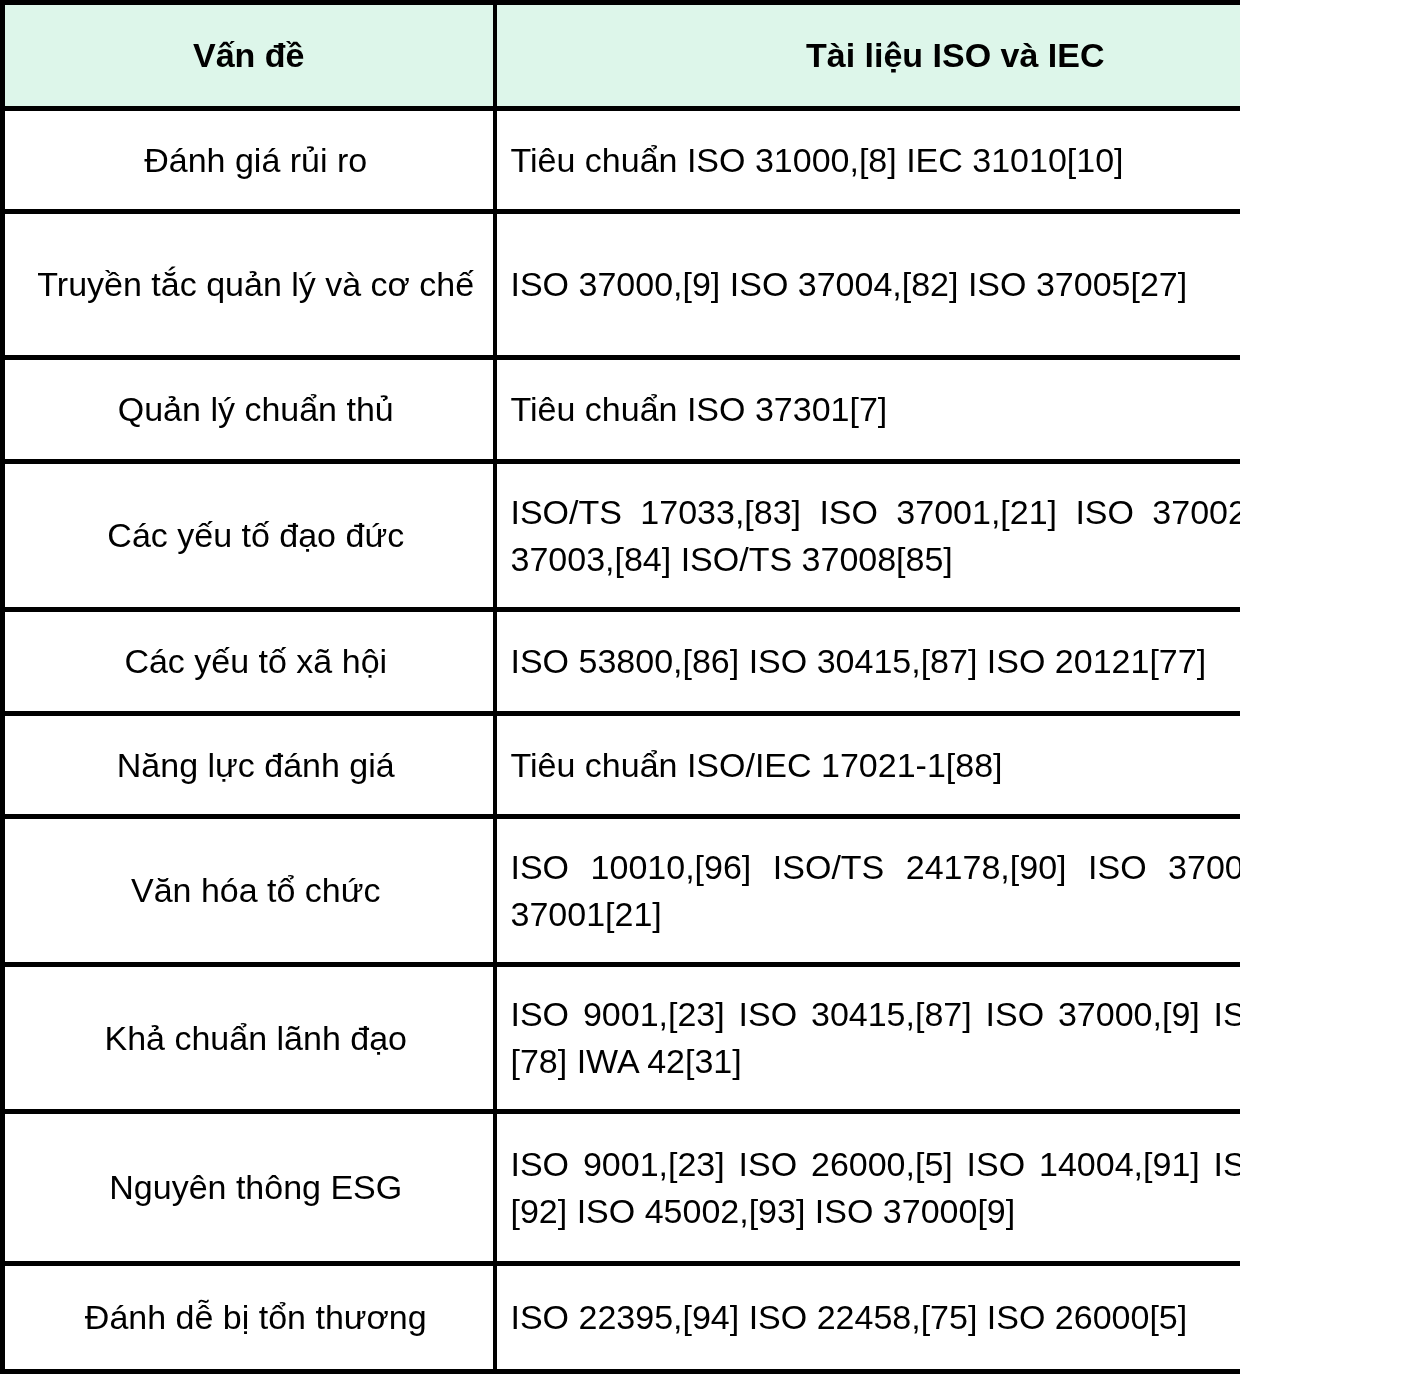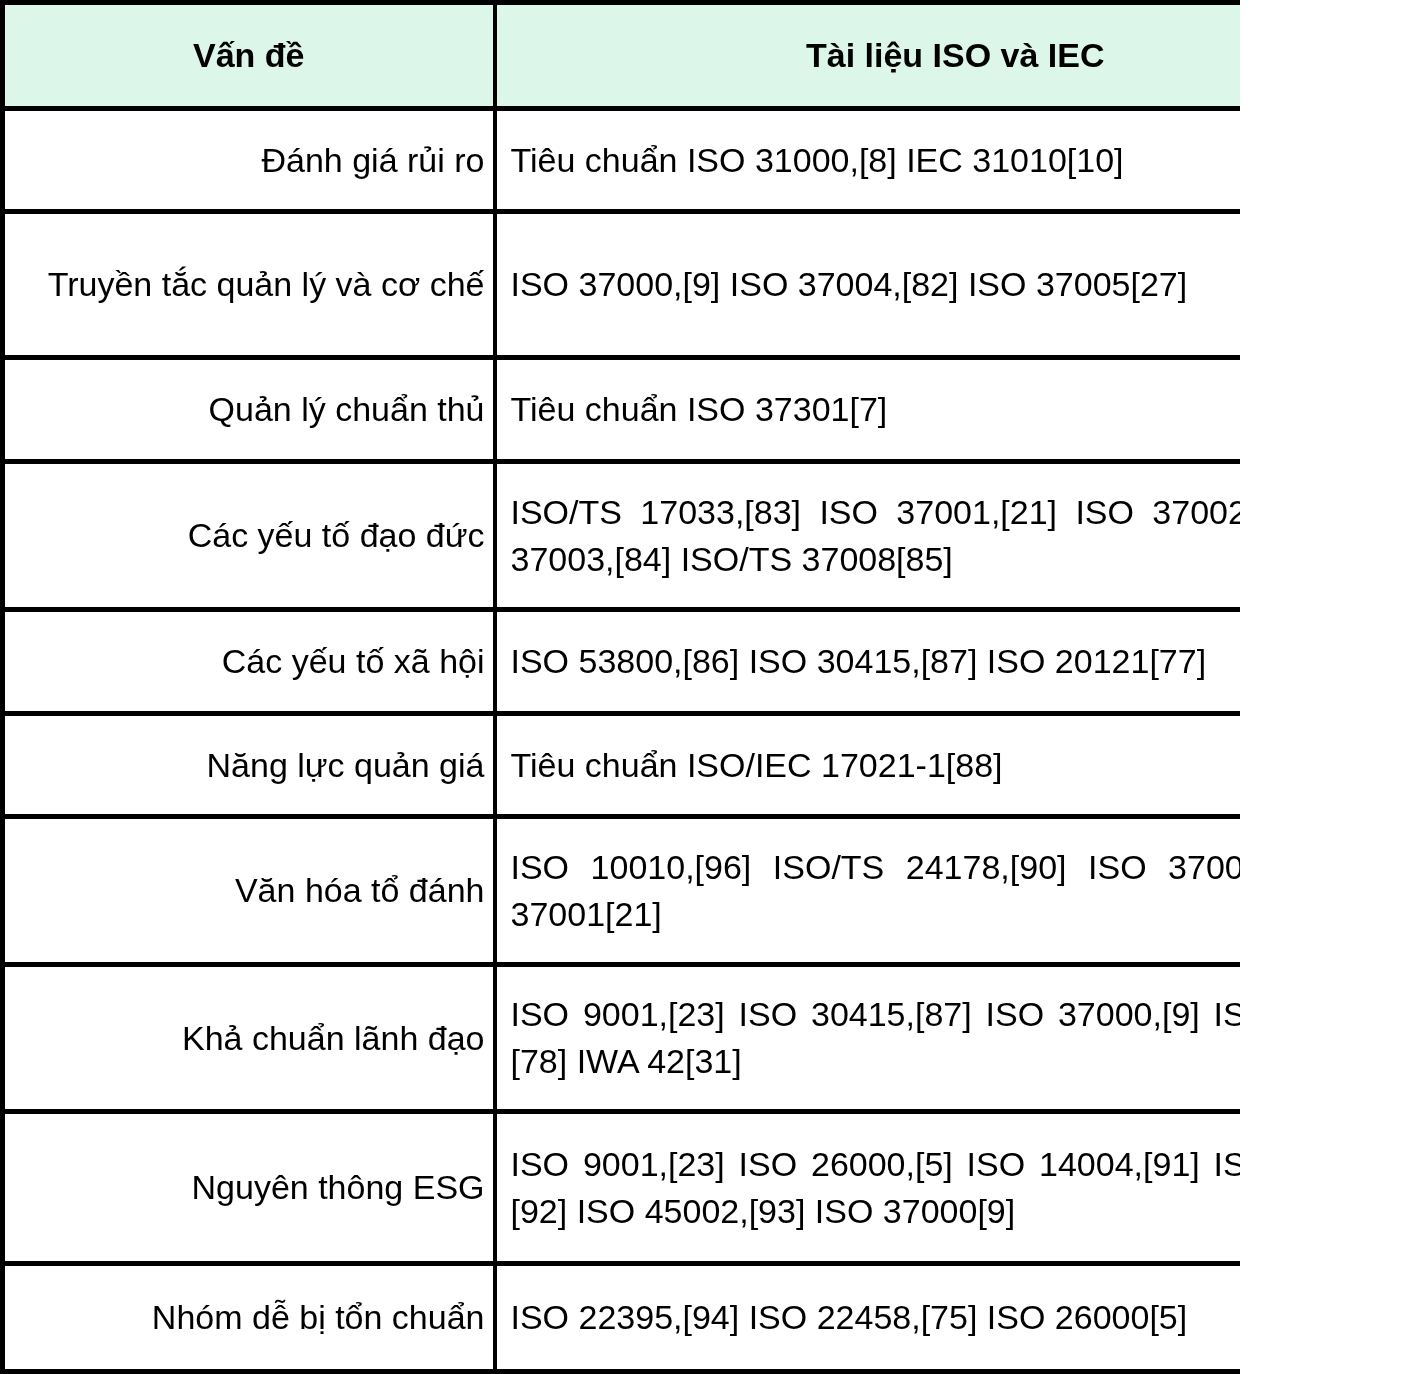--- a/index.html
+++ b/index.html
@@ -32,21 +32,21 @@
   }
   table.iso-table th {
     font-weight: bold;
     text-align: center;
     padding: 0 10px;
     line-height: 47px;
   }
   td.cell-issue {
     padding: 14px 8px 14px 22px;
     line-height: 47px;
-    text-align: right;
+    text-align: center;
     white-space: nowrap;
   }
   td.cell-docs {
     padding: 14px 24px 14px 14px;
     line-height: 47px;
     text-align: justify;
     text-justify: inter-word;
   }
 </style>
 </head>
@@ -79,34 +79,34 @@
   </tr>
         <tr style="height: 148px;">
     <td class="cell-issue">Các yếu tố đạo đức</td>
     <td class="cell-docs">ISO/TS 17033,[83] ISO 37001,[21] ISO 37002,[86] ISO 37003,[84] ISO/TS 37008[85]</td>
   </tr>
         <tr style="height: 104px;">
     <td class="cell-issue">Các yếu tố xã hội</td>
     <td class="cell-docs">ISO 53800,[86] ISO 30415,[87] ISO 20121[77]</td>
   </tr>
         <tr style="height: 103px;">
-    <td class="cell-issue">Năng lực quản giá</td>
+    <td class="cell-issue">Năng lực đánh giá</td>
     <td class="cell-docs">Tiêu chuẩn ISO/IEC 17021-1[88]</td>
   </tr>
         <tr style="height: 148px;">
-    <td class="cell-issue">Văn hóa tổ đánh</td>
+    <td class="cell-issue">Văn hóa tổ chức</td>
     <td class="cell-docs">ISO 10010,[96] ISO/TS 24178,[90] ISO 37000,[9] ISO 37001[21]</td>
   </tr>
         <tr style="height: 147px;">
     <td class="cell-issue">Khả chuẩn lãnh đạo</td>
     <td class="cell-docs">ISO 9001,[23] ISO 30415,[87] ISO 37000,[9] ISO 45001,[78] IWA 42[31]</td>
   </tr>
         <tr style="height: 152px;">
     <td class="cell-issue">Nguyên thông ESG</td>
     <td class="cell-docs">ISO 9001,[23] ISO 26000,[5] ISO 14004,[91] ISO 14063,[92] ISO 45002,[93] ISO 37000[9]</td>
   </tr>
         <tr style="height: 108px;">
-    <td class="cell-issue">Nhóm dễ bị tổn chuẩn</td>
+    <td class="cell-issue">Đánh dễ bị tổn thương</td>
     <td class="cell-docs">ISO 22395,[94] ISO 22458,[75] ISO 26000[5]</td>
   </tr>
       </tbody>
   </table>
 </div>
 
 </body></html>

